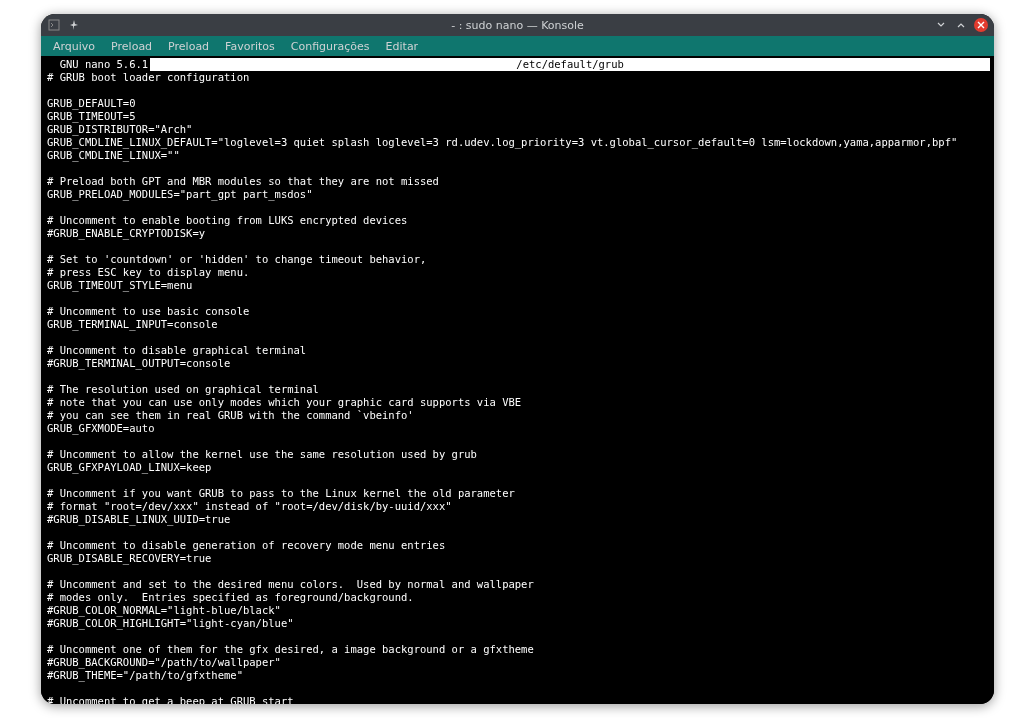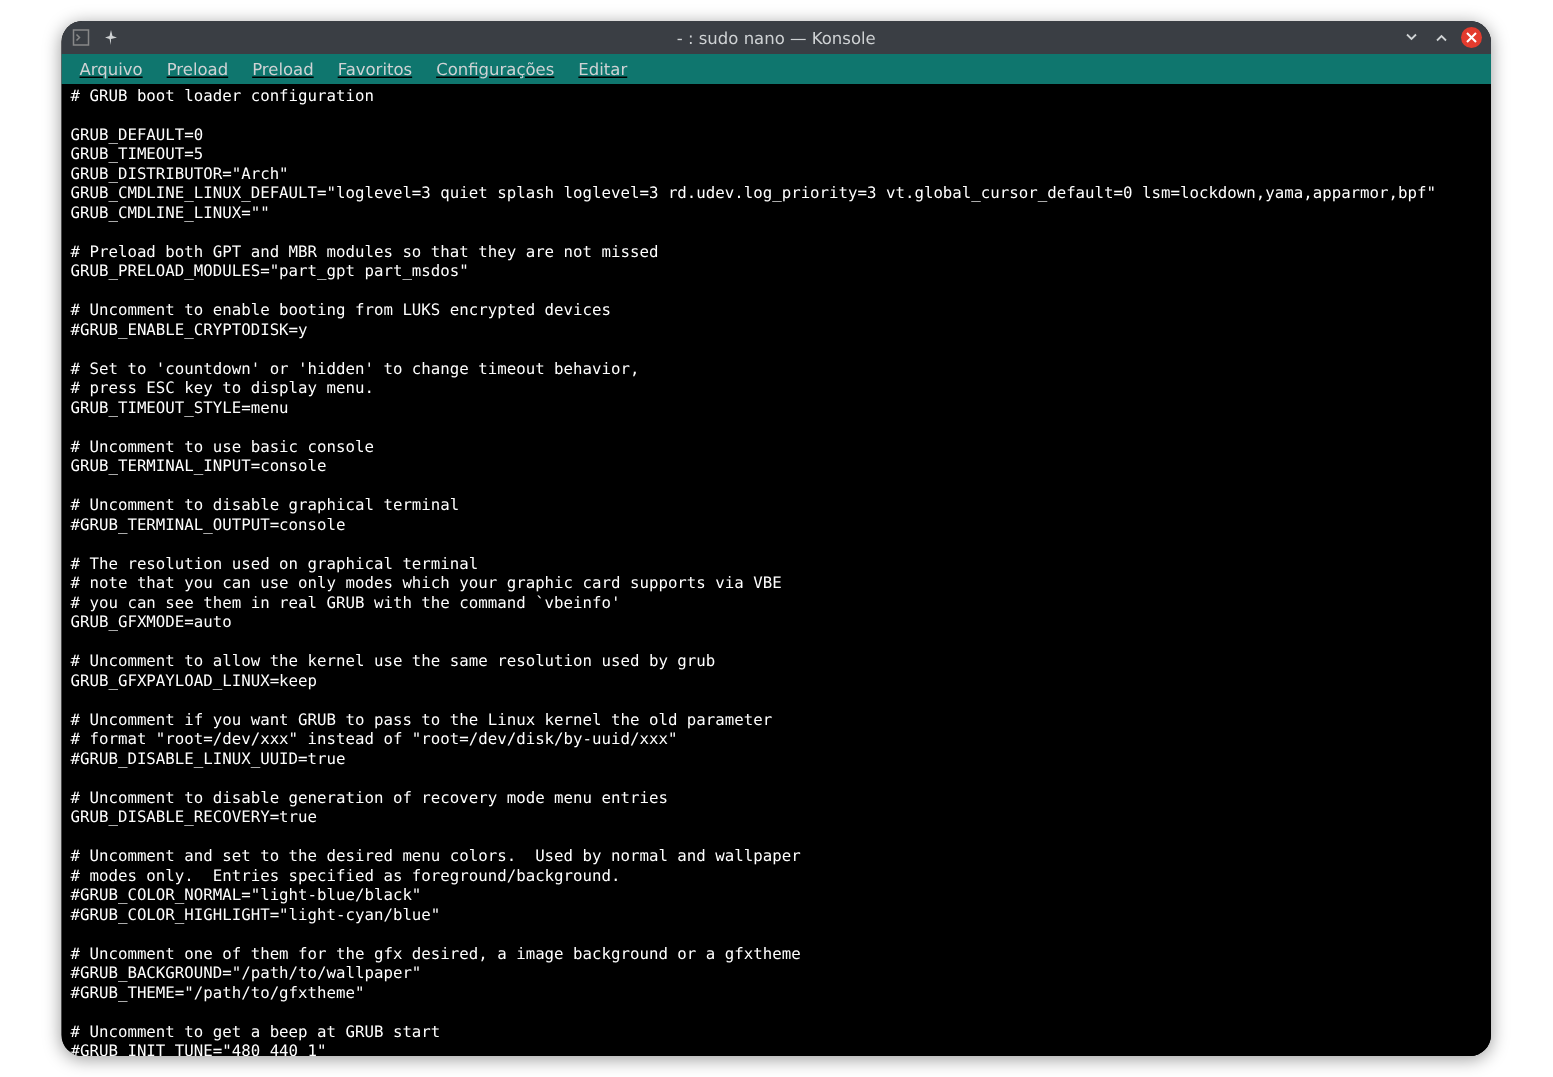--- a/index.html
+++ b/index.html
@@ -14,21 +14,20 @@
   }
   .window {
     width: 953px;
     height: 690px;
     background: #000;
     border-radius: 14px;
     overflow: hidden;
     box-shadow: 0 2px 12px rgba(0,0,0,0.4);
     display: flex;
     flex-direction: column;
-    text-decoration: underline;
   }
   .titlebar {
     background: #3a3e44;
     height: 22px;
     display: flex;
     align-items: center;
     padding: 0 6px;
     color: #d0d2d4;
     font-family: 'DejaVu Sans', sans-serif;
     font-size: 11px;
@@ -146,20 +145,24 @@
   <div class="menubar">
     <span class="menu-item">Arquivo</span>
     <span class="menu-item">Preload</span>
     <span class="menu-item">Preload</span>
     <span class="menu-item">Favoritos</span>
     <span class="menu-item">Configurações</span>
     <span class="menu-item">Editar</span>
   </div>
 
   <div class="terminal">
+    <div class="nano-header">
+      <span class="ver">  GNU nano 5.6.1</span>
+      <span class="file">/etc/default/grub</span>
+    </div>
     <div class="nano-body" id="nano-body"># GRUB boot loader configuration
 
 GRUB_DEFAULT=0
 GRUB_TIMEOUT=5
 GRUB_DISTRIBUTOR="Arch"
 GRUB_CMDLINE_LINUX_DEFAULT="loglevel=3 quiet splash loglevel=3 rd.udev.log_priority=3 vt.global_cursor_default=0 lsm=lockdown,yama,apparmor,bpf"
 GRUB_CMDLINE_LINUX=""
 
 # Preload both GPT and MBR modules so that they are not missed
 GRUB_PRELOAD_MODULES="part_gpt part_msdos"

